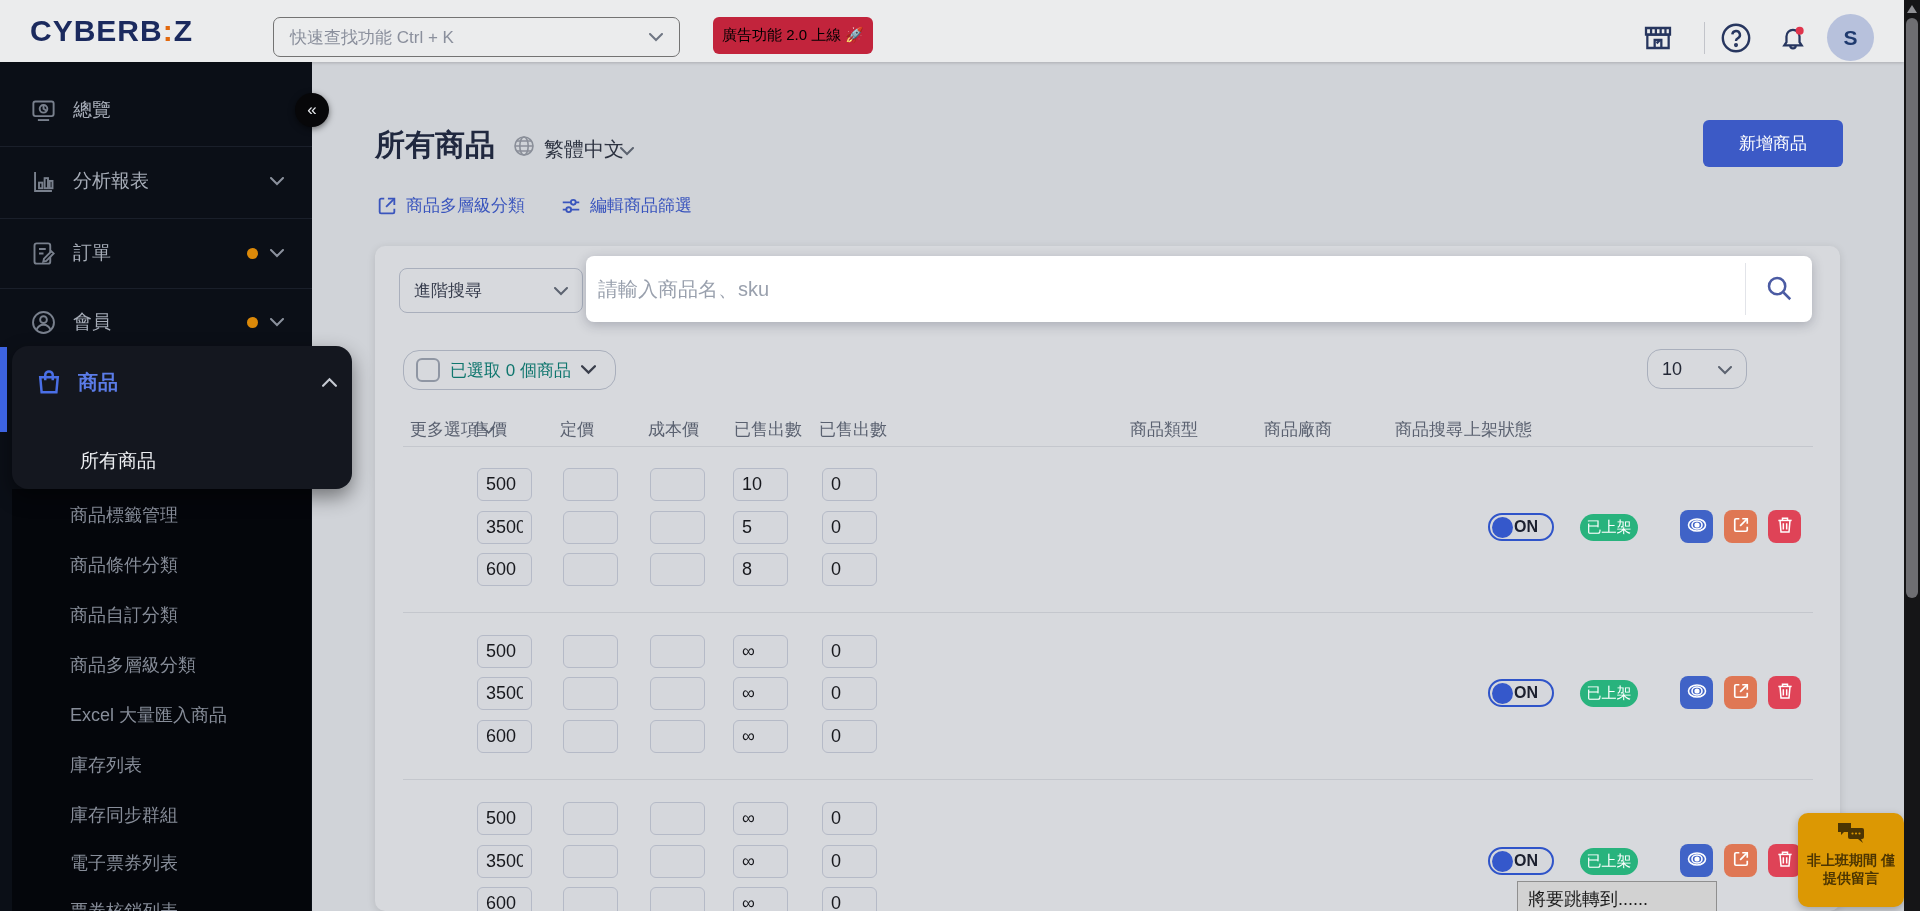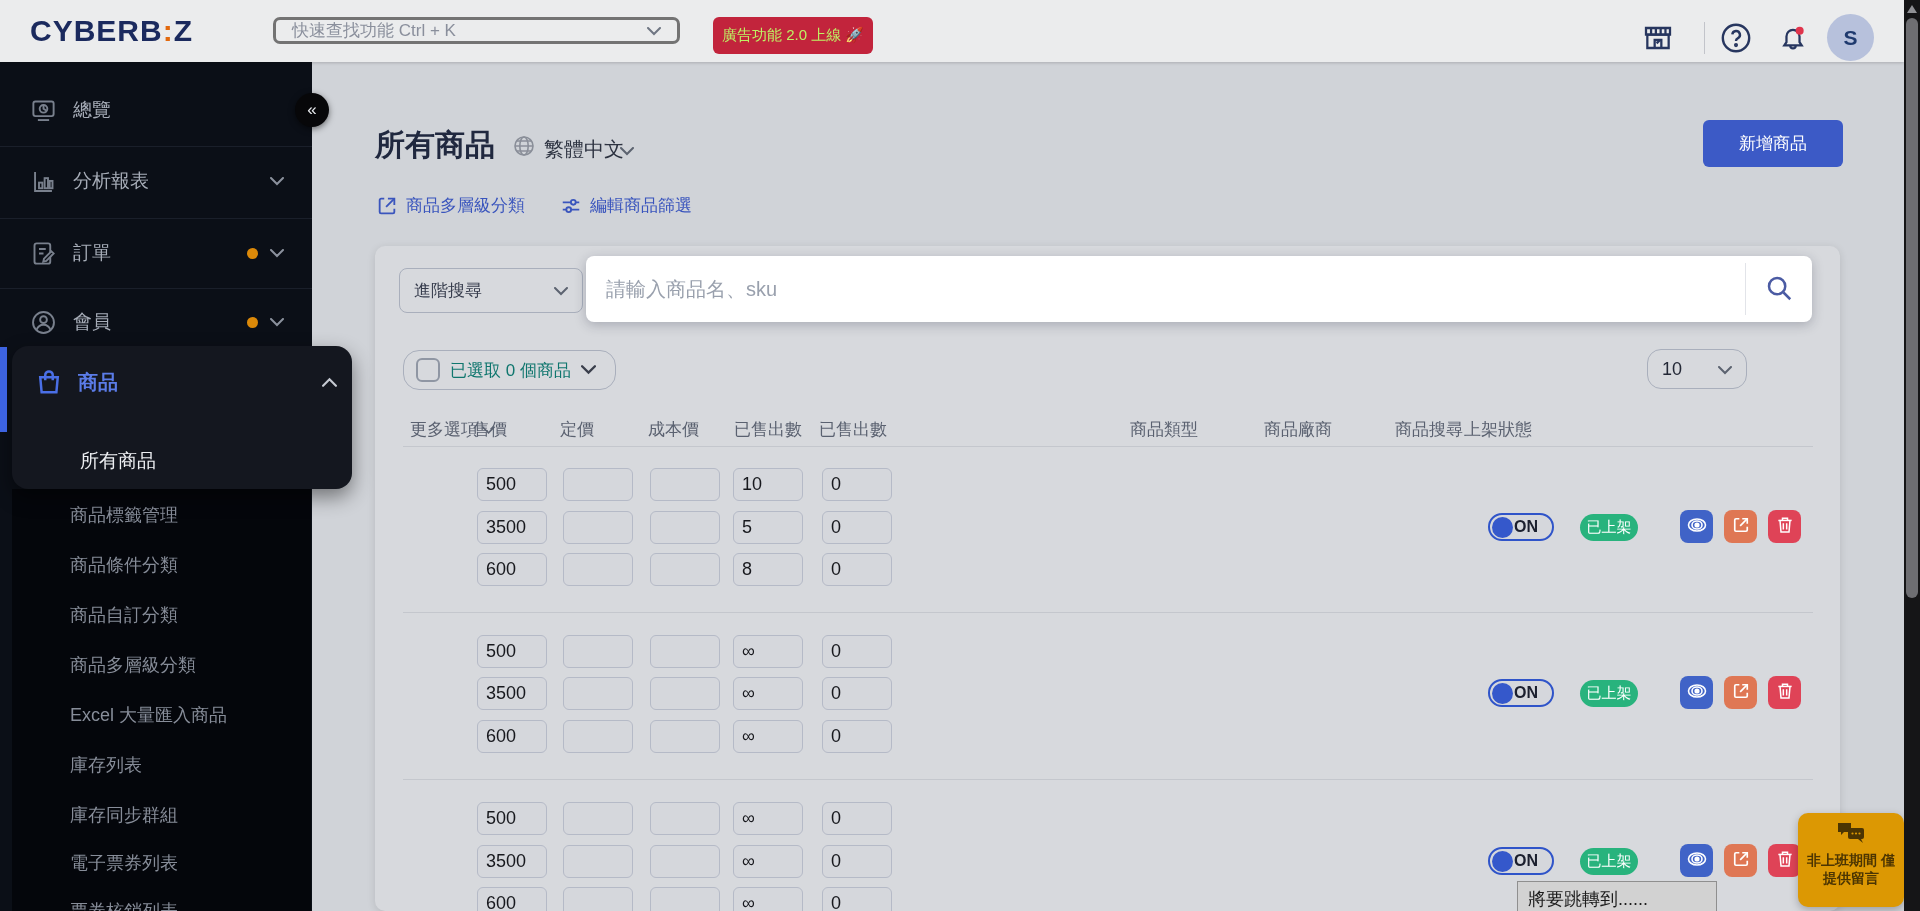--- a/index.html
+++ b/index.html
@@ -5,25 +5,25 @@
   html,body{margin:0;padding:0;background:#c7cacf;}
   *{box-sizing:border-box;}
   .stage{position:relative;width:1920px;height:911px;overflow:hidden;
          font-family:"Liberation Sans","DejaVu Sans",sans-serif;background:#d0d3d8;}
 
   
   .topbar{position:absolute;left:0;top:0;width:1904px;height:62px;background:#ebeced;
           box-shadow:0 1px 3px rgba(0,0,0,.18);z-index:40;}
   .logo{position:absolute;left:30px;top:14px;font-size:30px;font-weight:800;letter-spacing:1px;color:#1b2a5e;}
   .logo .sep{color:#e2690e;font-weight:800;}
-  .quick-search{position:absolute;left:273px;top:17px;width:407px;height:27px;border:3px solid #737373;
+  .quick-search{position:absolute;left:273px;top:17px;width:407px;height:40px;border:1px solid #737373;
                 border-radius:7px;display:flex;align-items:center;padding:4px 16px;color:#8a8f9c;font-size:17px;}
   .quick-search .chev{margin-left:auto;color:#6f7683;}
   .promo-btn{position:absolute;left:713px;top:17px;width:160px;height:37px;background:#c2243c;border:none;
-             border-radius:6px;color:#bef264;font-size:15px;font-family:inherit;cursor:pointer;}
+             border-radius:6px;color:#000000;font-size:15px;font-family:inherit;cursor:pointer;}
   .tb-icon{position:absolute;top:21px;width:36px;height:34px;color:#27365f;display:flex;align-items:center;justify-content:center;cursor:pointer;}
   .tb-divider{position:absolute;left:1704px;top:22px;width:1px;height:32px;background:#c2c4ca;}
   .avatar{position:absolute;left:1827px;top:14px;width:47px;height:47px;border-radius:50%;background:#b7c1dc;
           color:#1f3a6e;font-size:21px;font-weight:700;display:flex;align-items:center;justify-content:center;cursor:pointer;}
 
   
   .sidebar{position:absolute;left:0;top:62px;width:312px;height:849px;background:#0b0f17;z-index:20;}
   .side-item{position:absolute;left:0;width:312px;height:52px;display:flex;align-items:center;cursor:pointer;}
   .side-item .ic{width:27px;height:27px;margin-left:30px;color:#79808d;flex:none;}
   .side-item .lbl{margin-left:16px;font-size:19px;color:#a7adb8;}
@@ -55,42 +55,42 @@
   .hlink .ic{width:22px;height:22px;}
 
   
   .card{position:absolute;left:375px;top:246px;width:1465px;height:665px;background:#d7d9dd;border-radius:10px;
         box-shadow:0 2px 8px rgba(0,0,0,.12);z-index:1;}
   .adv-select{position:absolute;left:399px;top:268px;width:184px;height:45px;border:1px solid #a9afbc;border-radius:8px;
               display:flex;align-items:center;padding:0 14px;font-size:17px;color:#373d4d;cursor:pointer;z-index:3;}
   .adv-select .chev{margin-left:auto;color:#5c6370;}
   .search-wrap{position:absolute;left:586px;top:256px;width:1226px;height:66px;background:#ffffff;border-radius:8px;
                box-shadow:0 3px 12px rgba(30,35,60,.25);z-index:30;display:flex;align-items:center;}
-  .search-input{flex:1;height:100%;border:none;outline:none;background:transparent;padding:0 20px;font-size:20px;
+  .search-input{flex:1;height:100%;border:none;outline:none;background:transparent;padding:0 12px;font-size:20px;
                 color:#3a4050;font-family:inherit;}
   .search-input::placeholder{color:#99a0ad;}
   .search-sep{width:1px;height:52px;background:#e2e4e9;}
   .search-btn{width:66px;height:100%;border:none;background:transparent;color:#4b5ba3;cursor:pointer;
               display:flex;align-items:center;justify-content:center;}
   .sel-pill{position:absolute;left:403px;top:350px;width:213px;height:40px;border:1px solid #a9afbc;border-radius:16px;
             display:flex;align-items:center;padding:0 12px;gap:10px;z-index:3;cursor:pointer;}
   .sel-pill .cb{width:24px;height:24px;border:2px solid #8f96a3;border-radius:6px;background:transparent;}
   .sel-pill .lbl{font-size:17px;color:#0f766e;}
   .sel-pill .chev{color:#3a3f4c;}
   .disp-label{position:absolute;left:1593px;top:360px;font-size:17px;color:#232836;}
   .size-select{position:absolute;left:1647px;top:349px;width:100px;height:40px;border:1px solid #a9afbc;border-radius:14px;
                display:flex;align-items:center;padding:0 14px;font-size:18px;color:#232836;cursor:pointer;z-index:3;}
   .size-select .chev{margin-left:auto;color:#5c6370;}
   .unit-label{position:absolute;left:1763px;top:360px;font-size:17px;color:#232836;}
 
   
   .th{position:absolute;top:418px;font-size:17px;color:#5a6170;white-space:nowrap;z-index:2;}
   .more-opt{position:absolute;left:410px;top:418px;font-size:17px;color:#5a6170;display:flex;align-items:center;gap:4px;cursor:pointer;z-index:2;}
   .hr{position:absolute;height:1px;background:#c4c7cd;z-index:2;}
-  .cell-input{position:absolute;width:70px;height:33px;border:1px solid #b5bac7;border-radius:6px;background:#d5d7dc;
+  .cell-input{position:absolute;width:55px;height:33px;border:1px solid #b5bac7;border-radius:6px;background:#d5d7dc;
               color:#17181d;font-size:18px;padding:0 8px;font-family:inherit;z-index:2;}
   .toggle{position:absolute;left:1488px;width:66px;height:28px;border:2px solid #2f54c9;border-radius:15px;background:#d5d7dc;
           display:flex;align-items:center;z-index:2;cursor:pointer;}
   .toggle .knob{width:21px;height:21px;border-radius:50%;background:#3558cb;margin-left:2px;}
   .toggle .lbl{font-size:16px;color:#1b1f2e;margin-left:1px;font-weight:600;}
   .badge{position:absolute;left:1580px;width:58px;height:27px;border-radius:14px;background:#28b37d;color:#fff;
          font-size:15px;display:flex;align-items:center;justify-content:center;z-index:2;}
   .act-btn{position:absolute;width:33px;height:33px;border:none;border-radius:8px;color:#fff;cursor:pointer;
            display:flex;align-items:center;justify-content:center;z-index:2;padding:0;}
 

